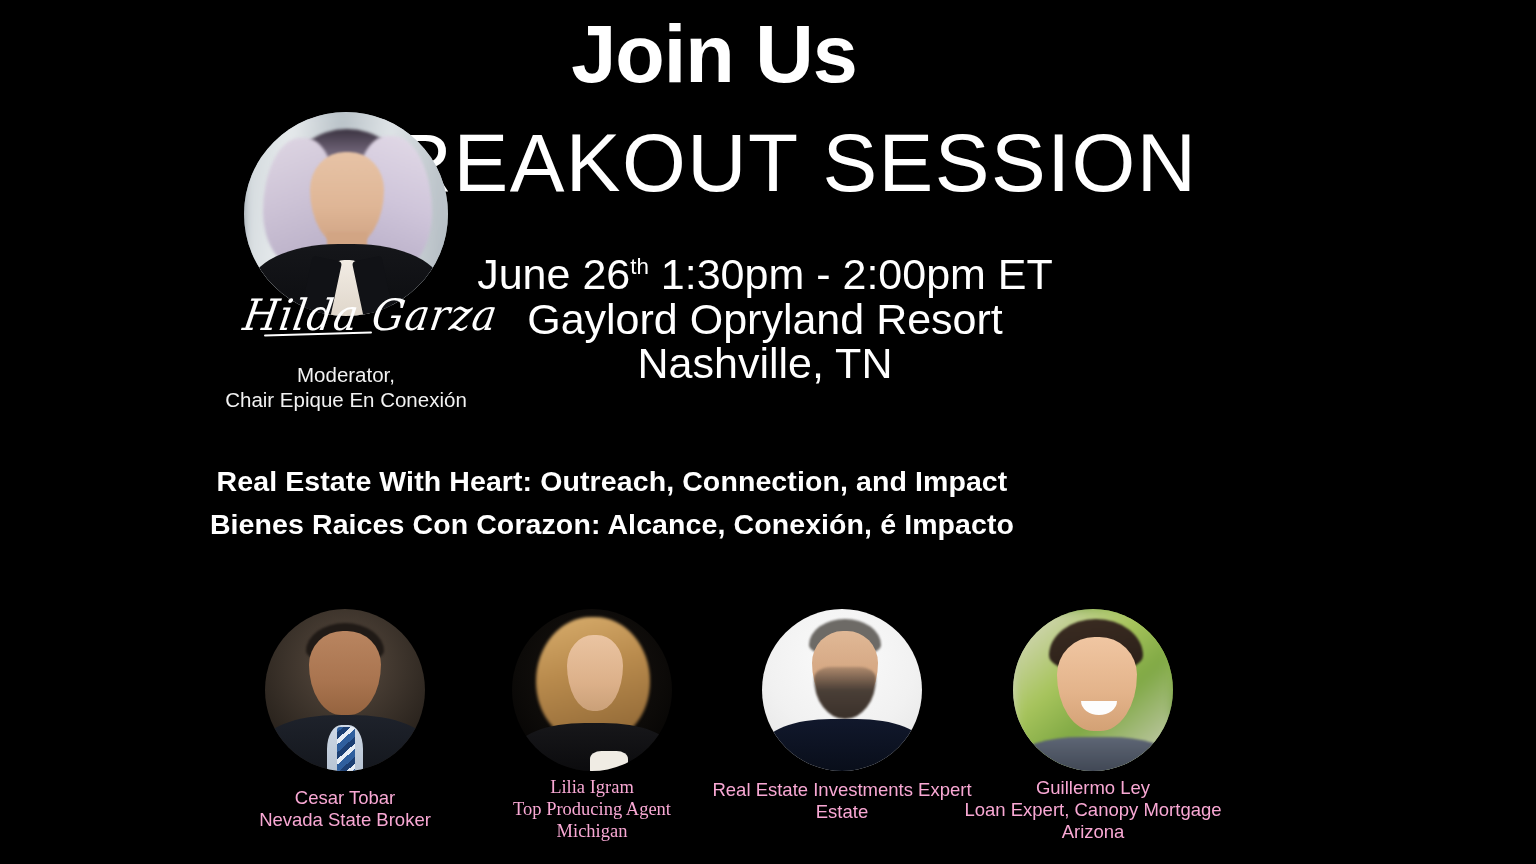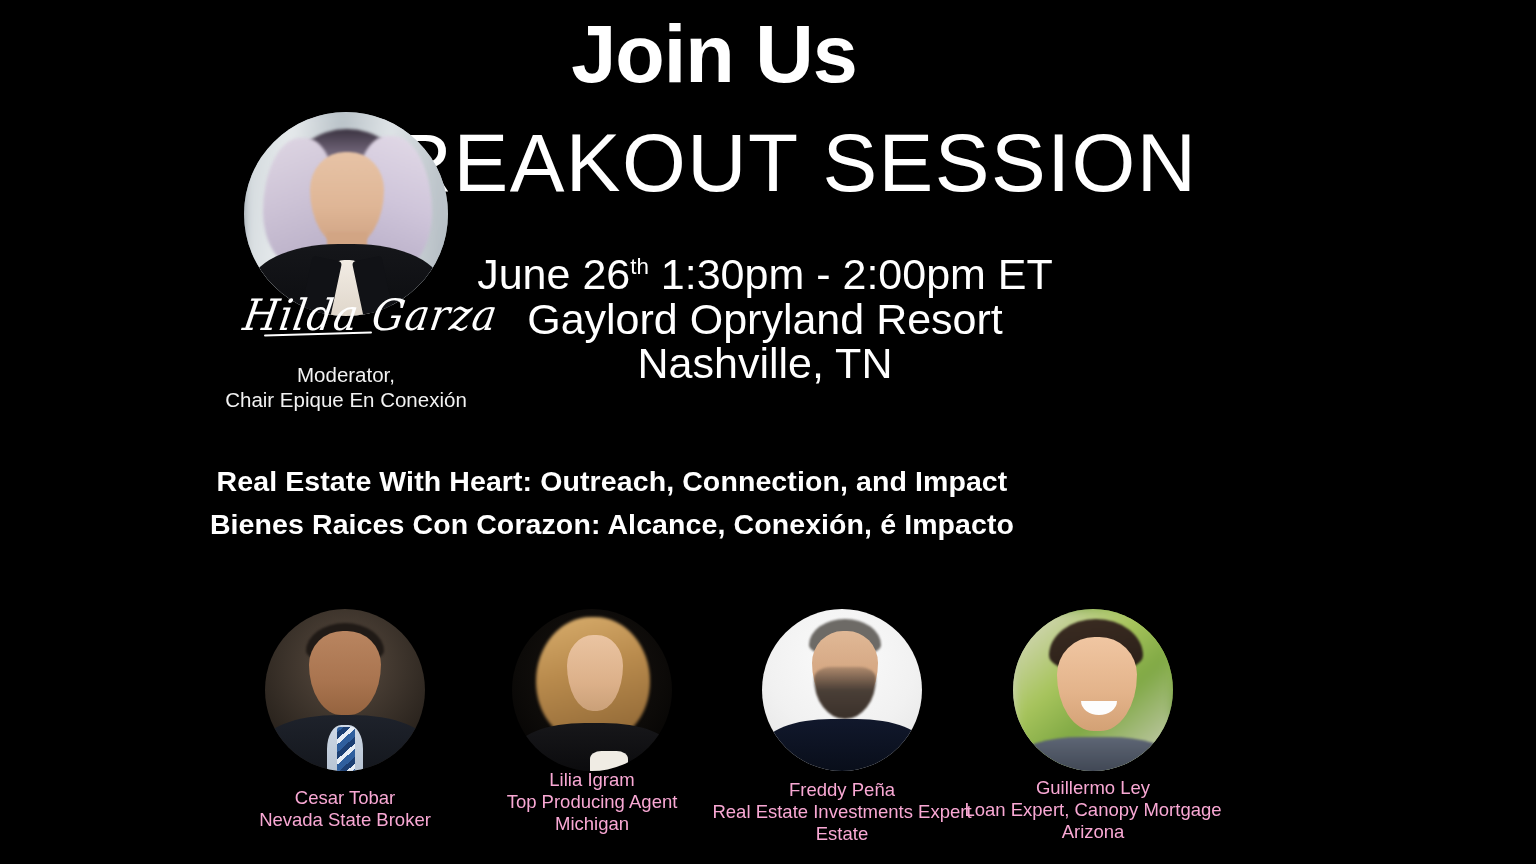--- a/index.html
+++ b/index.html
@@ -167,21 +167,21 @@
     background:linear-gradient(165deg,#d8ad6c 0%, #b98b4d 42%, #8c6433 100%);
     border-radius:48% 48% 42% 42% / 52% 52% 48% 48%; filter:blur(1.4px); }
   .sp2 .face { position:absolute; left:55px; top:26px; width:56px; height:76px;
     background:linear-gradient(180deg,#eac4a1 0%, #dcb089 64%, #caa078 100%);
     border-radius:47% 47% 46% 46% / 40% 40% 60% 60%; filter:blur(0.7px); }
   .sp2 .top { position:absolute; left:4px; bottom:-6px; width:156px; height:54px;
     background:linear-gradient(180deg,#17171a 0%,#0a0a0c 100%);
     border-radius:44% 44% 0 0 / 50% 50% 0 0; }
   .sp2 .white { position:absolute; left:78px; bottom:-6px; width:38px; height:26px;
     background:#f0ece4; border-radius:30% 30% 0 0; }
-  .sp2 .caption { top:160px; }
+  .sp2 .caption { top:168px;font-family:Liberation Serif, serif; }
 
   
   .sp3 { left:762px; top:609px; }
   .sp3 .avatar { background:radial-gradient(circle at 50% 30%, #fbfbfb 0%, #f1f1f1 54%, #e2e2e2 100%); }
   .sp3 .hair { position:absolute; left:47px; top:10px; width:72px; height:36px;
     background:#6d6a66; border-radius:50% 50% 30% 30% / 72% 72% 28% 28%; filter:blur(1px); }
   .sp3 .face { position:absolute; left:50px; top:22px; width:66px; height:80px;
     background:linear-gradient(180deg,#e0b896 0%, #d3a47f 62%, #c2936e 100%);
     border-radius:47% 47% 46% 46% / 40% 40% 60% 60%; filter:blur(0.7px); }
   .sp3 .beard { position:absolute; left:52px; top:58px; width:62px; height:52px;
@@ -283,21 +283,20 @@
   </div>
 
   <div class="speaker sp3">
     <div class="avatar">
       <div class="hair"></div>
       <div class="face"></div>
       <div class="beard"></div>
       <div class="shirt"></div>
     </div>
     <div class="caption">
-      <div>Freddy Peña</div>
       <div>Real Estate Investments Expert</div>
       <div>Estate</div>
     </div>
   </div>
 
   <div class="speaker sp4">
     <div class="avatar">
       <div class="bgblur"></div>
       <div class="hair"></div>
       <div class="face"></div>

